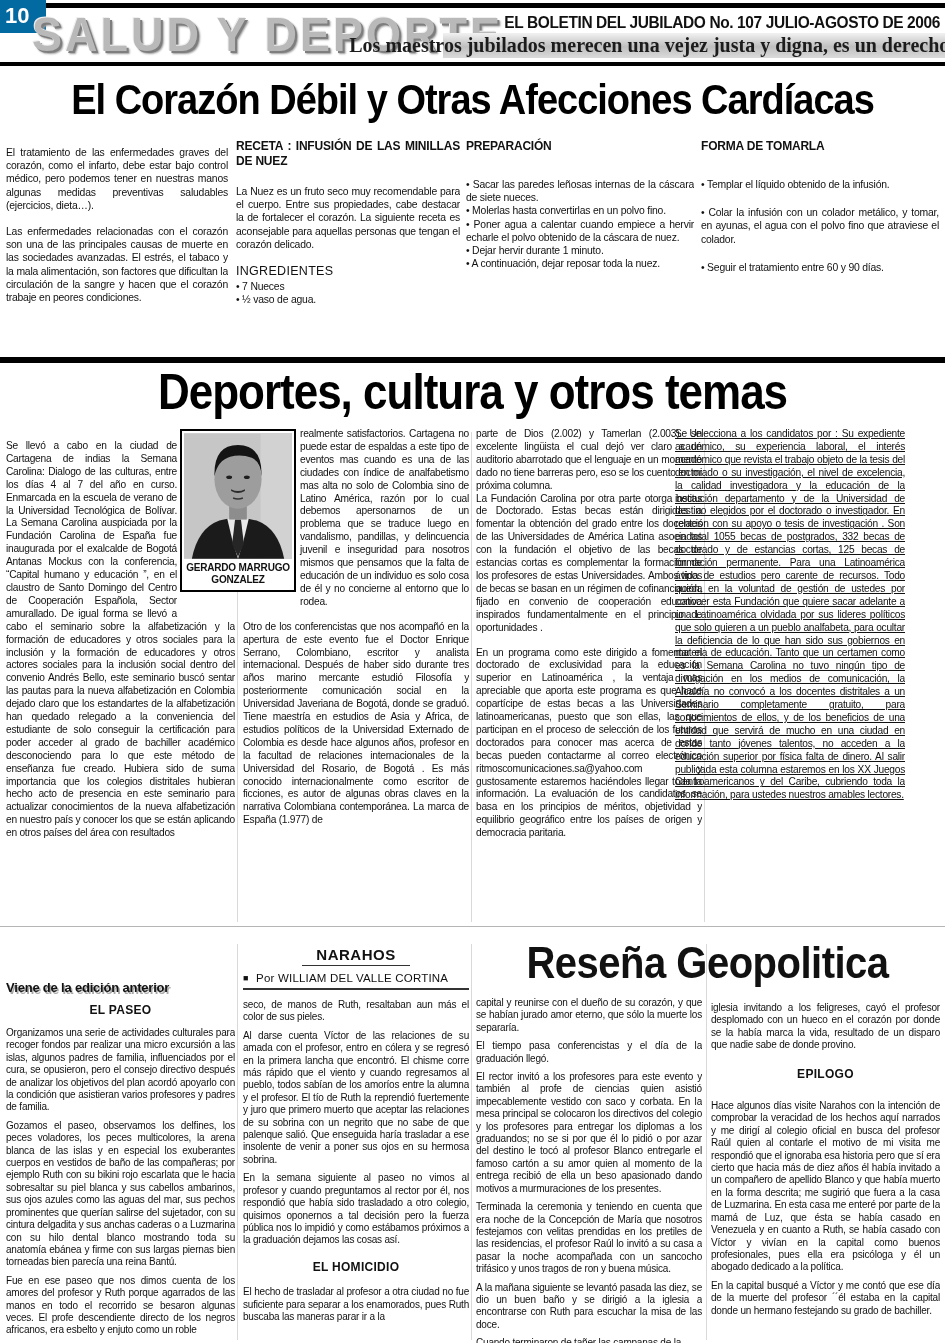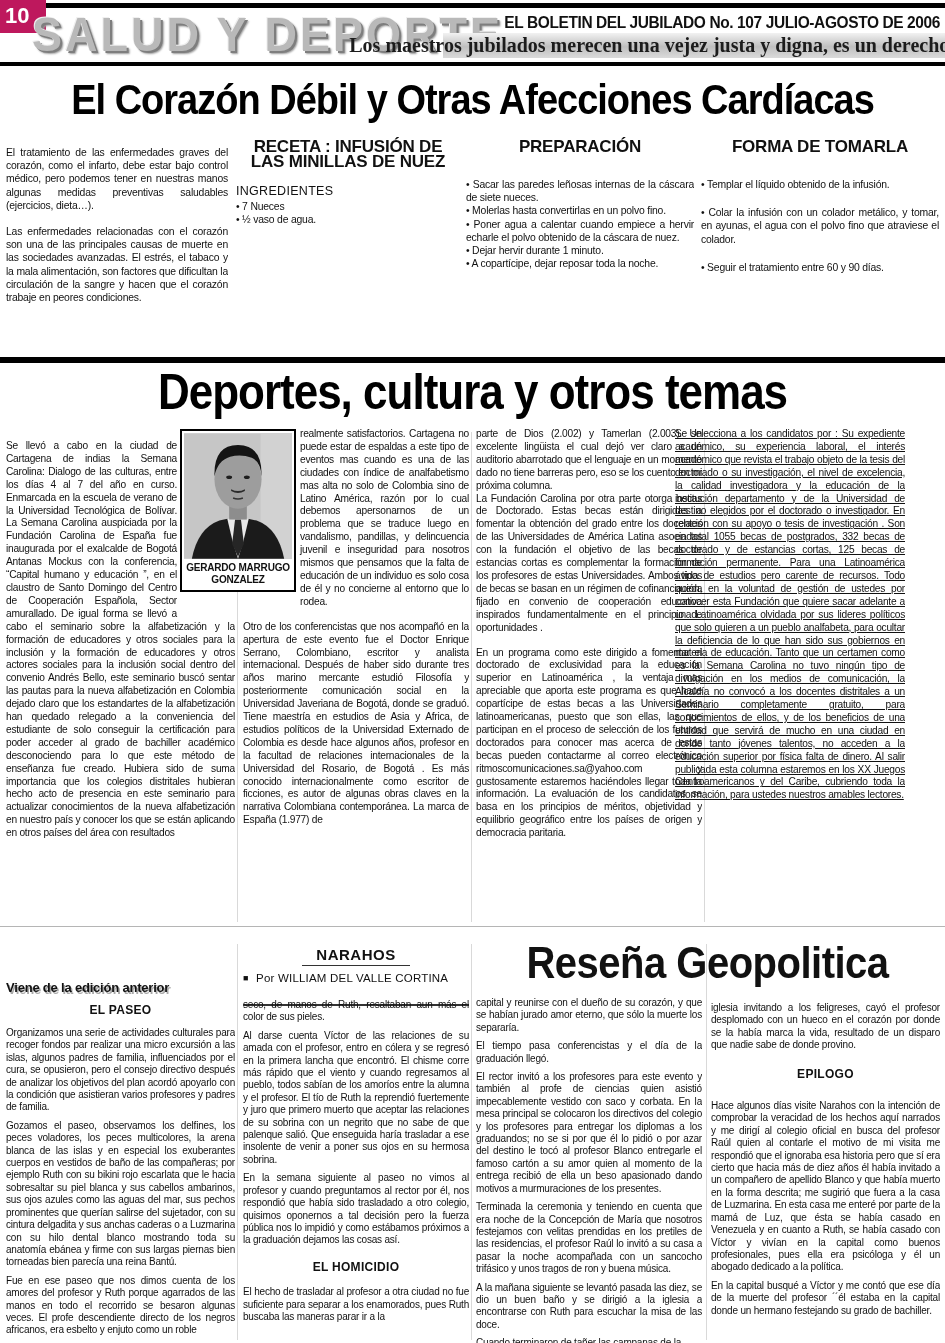--- a/index.html
+++ b/index.html
@@ -1,20 +1,20 @@
 <!DOCTYPE html>
 <html><head>
 <meta charset="utf-8">
 <style>
   html,body{margin:0;padding:0;background:#888;}
   .page{position:relative;width:945px;height:1343px;background:#fff;overflow:hidden;
         font-family:"Liberation Sans",sans-serif;color:#111;}
   
   .topbar{position:absolute;left:0;top:3px;width:945px;height:5px;background:#000;}
-  .pagenum{position:absolute;left:0;top:0;width:46px;height:33px;background:#be185d;color:#fff;
+  .pagenum{position:absolute;left:0;top:0;width:46px;height:33px;background:#0369a1;color:#fff;
            font-size:22px;font-weight:bold;line-height:31px;padding-left:5px;box-sizing:border-box;}
   .section-title{position:absolute;left:32px;top:8px;font-size:45px;font-weight:bold;letter-spacing:3px;
            color:#b9b9b9;text-shadow:-1px -1px 0 #efefef,2px 2px 0 #7e7e7e,3px 3px 2px #9a9a9a;
            transform:scale(1,1.05);transform-origin:left top;white-space:nowrap;}
   .masthead{position:absolute;right:5px;top:13px;width:470px;text-align:right;font-size:15.5px;
            font-weight:bold;letter-spacing:-0.4px;transform:scale(1,1.1);transform-origin:right top;}
   .tagline-bar{position:absolute;left:443px;top:33px;width:502px;height:25px;
            background:linear-gradient(180deg,#f2f2f2 0%,#bfbfbf 55%,#dadada 100%);
            display:flex;align-items:center;justify-content:center;}
   .tagline-bar span{font-family:"Liberation Serif",serif;font-weight:bold;
@@ -29,21 +29,21 @@
            line-height:1;transform:scale(1,1.12);letter-spacing:-1px;}
   .a1-head{top:80px;font-size:38px;}
   .a2-head{top:370px;font-size:44px;}
   .resena-head{position:absolute;left:470px;top:942px;width:475px;text-align:center;font-weight:bold;
            font-size:40px;line-height:1;transform:scale(1,1.12);letter-spacing:-0.5px;}
   
   .col{position:absolute;text-align:justify;overflow:hidden;hyphens:none;}
   .a1col{top:137px;height:218px;font-size:10.4px;line-height:13.2px;letter-spacing:-0.2px;}
   .a1col p{margin:0 0 13px 0;}
   .a1col .steps p{margin:0;}
-  .colhead{font-weight:bold;text-align:center;font-size:17px;line-height:15px;margin:2px 0 16px 0;}
+  .colhead{font-weight:bold;font-size:12px;line-height:15px;margin:2px 0 16px 0;}
   .colhead.oneline{margin-bottom:24px;}
   .ing-head{font-size:12.5px;margin:14px 0 2px 0;letter-spacing:0.3px;}
   .forma p{margin:0 0 15px 0;}
   .a2col{top:428px;height:496px;font-size:10.2px;line-height:12.9px;letter-spacing:-0.25px;}
   .a2col p{margin:0 0 12px 0;}
   .spacer-r{float:right;width:58px;height:176px;}
   .spacer-l{float:left;width:57px;height:176px;}
   
   .photo{position:absolute;left:180px;top:429px;width:116px;border:2px solid #000;background:#fff;
          box-sizing:border-box;padding:2px;}
@@ -55,21 +55,21 @@
         letter-spacing:-0.2px;}
   .bcol p{margin:0 0 6px 0;}
   .viene{position:absolute;left:6px;top:980px;font-size:13px;font-weight:bold;
         text-shadow:1.5px 1.5px 0 #a6a6a6;letter-spacing:-0.2px;}
   .minihead{font-weight:bold;text-align:center;font-size:12px;letter-spacing:0.3px;}
   .paseo-head{position:absolute;left:6px;top:1003px;width:229px;}
   .narahos-head{position:absolute;left:243px;top:946px;width:226px;text-align:center;font-size:15px;
         letter-spacing:0.5px;}
   .narahos-head span{display:inline-block;border-bottom:1px solid #333;padding:0 14px 2px 14px;}
   .byline{position:absolute;left:243px;top:972px;width:226px;border-bottom:2px solid #333;
-        padding-bottom:20px;font-size:11.5px;letter-spacing:0.2px;}
+        padding-bottom:4px;font-size:11.5px;letter-spacing:0.2px;}
   .byline .sq{font-size:9px;vertical-align:1px;margin-right:4px;}
   .inhead{font-weight:bold;text-align:center;font-size:12px;margin:14px 0 13px 0;letter-spacing:0.3px;}
 </style>
 </head>
 <body>
 
 <div class="page">
 
   <div class="topbar"></div>
   <div class="pagenum">10</div>
@@ -82,35 +82,36 @@
 
   <div class="big-head a1-head">El Corazón Débil y Otras Afecciones Cardíacas</div>
 
   <div class="col a1col" style="left:6px;width:222px;padding-top:9px;">
     <p>El tratamiento de las enfermedades graves del corazón, como el infarto, debe estar bajo control médico, pero podemos tener en nuestras manos algunas medidas preventivas saludables (ejercicios, dieta…).</p>
     <p>Las enfermedades relacionadas con el corazón son una de las principales causas de muerte en las sociedades avanzadas. El estrés, el tabaco y la mala alimentación, son factores que dificultan la circulación de la sangre y hacen que el corazón trabaje en peores condiciones.</p>
   </div>
 
   <div class="col a1col" style="left:236px;width:224px;">
     <div class="colhead">RECETA : INFUSIÓN DE LAS MINILLAS DE NUEZ</div>
+    <p>La Nuez es un fruto seco muy recomendable para el cuerpo. Entre sus propiedades, cabe destacar la de fortalecer el corazón. La siguiente receta es aconsejable para aquellas personas que tengan el corazón delicado.</p>
     <div class="ing-head">INGREDIENTES</div>
     <div class="steps">
       <p>• 7 Nueces</p>
       <p>• ½ vaso de agua.</p>
     </div>
   </div>
 
   <div class="col a1col" style="left:466px;width:228px;">
     <div class="colhead oneline">PREPARACIÓN</div>
     <div class="steps">
       <p>• Sacar las paredes leñosas internas de la cáscara de siete nueces.</p>
       <p>• Molerlas hasta convertirlas en un polvo fino.</p>
       <p>• Poner agua a calentar cuando empiece a hervir echarle el polvo obtenido de la cáscara de nuez.</p>
       <p>• Dejar hervir durante 1 minuto.</p>
-      <p>• A copartícipe, dejar reposar toda la noche.</p>
+      <p>• A continuación, dejar reposar toda la nuez.</p>
     </div>
   </div>
 
   <div class="col a1col forma" style="left:701px;width:238px;">
     <div class="colhead oneline">FORMA DE TOMARLA</div>
     <p>• Templar el líquido obtenido de la infusión.</p>
     <p>• Colar la infusión con un colador metálico, y tomar, en ayunas, el agua con el polvo fino que atraviese el colador.</p>
     <p>• Seguir el tratamiento entre 60 y 90 días.</p>
   </div>
 

